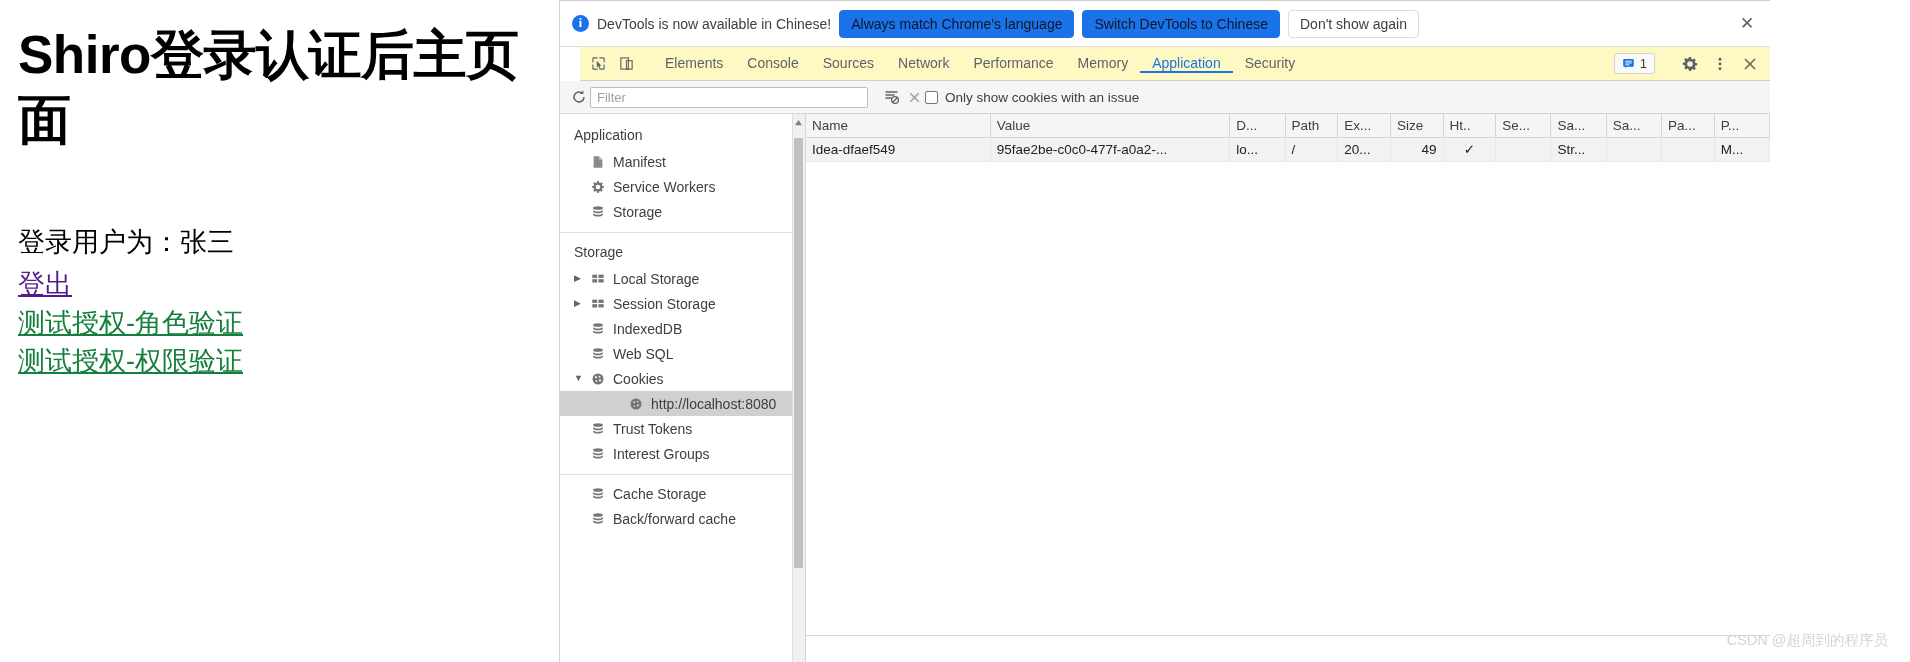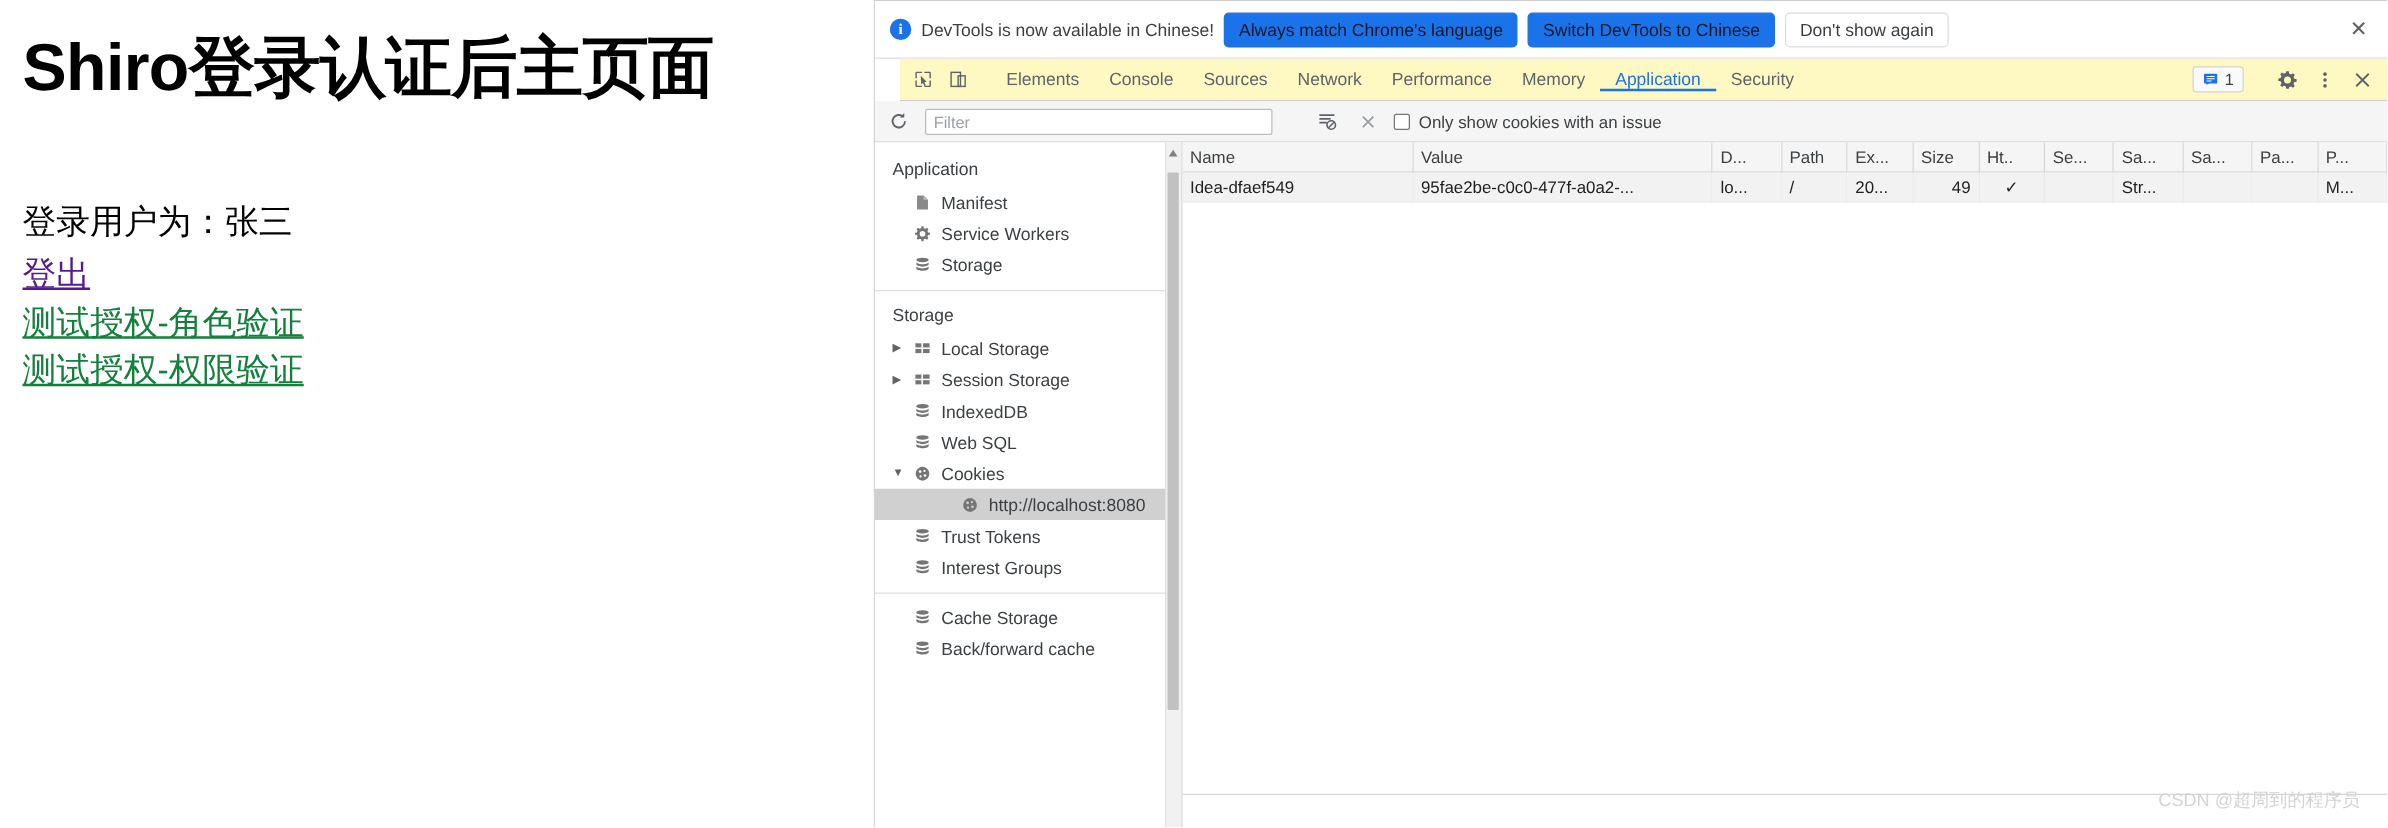--- a/index.html
+++ b/index.html
@@ -7,21 +7,21 @@
   body {
     width:1910px; height:662px;
     background:#ffffff;
     font-family:"Liberation Sans", sans-serif;
     overflow:hidden;
   }
   .app { position:relative; width:1910px; height:662px; display:flex; }
 
   
   .page-pane {
-    width:700px; height:662px; background:#fff;
+    width:560px; height:662px; background:#fff;
     border-right:1px solid #d6d6d6;
     padding:18px 22px 0 18px;
     overflow:hidden;
   }
   .page-title {
     font-size:53px; line-height:1.23; font-weight:bold;
     color:#000; margin:4px 0 0 0; letter-spacing:-0.5px;
     max-width:640px;
   }
   .page-body { margin-top:72px; }
@@ -93,21 +93,21 @@
     display:flex; align-items:center; gap:5px;
     border:1px solid #d3d3d3; border-radius:3px;
     background:#fafafa; padding:2px 7px; margin:0 4px; cursor:pointer;
   }
   .issues-count { font-size:13px; color:#3c4043; }
 
   
   .filterbar {
     height:33px; flex:0 0 33px; background:#f5f5f5;
     border-bottom:1px solid #d6d6d6;
-    display:flex; align-items:center; gap:10px; padding:0 8px;
+    display:flex; align-items:center; gap:0; padding:0 8px;
   }
   .fbtn { width:22px; height:22px; display:flex; align-items:center;
           justify-content:center; color:#5f6368; cursor:pointer; }
   .filter-input {
     flex:0 0 278px; height:21px; border:1px solid #bdbdbd; border-radius:2px;
     background:#fff; padding:0 6px; font-size:13px; color:#3c4043;
     font-family:inherit; outline:none;
   }
   .filter-input::placeholder { color:#9aa0a6; }
   .chk-wrap { display:flex; align-items:center; gap:7px; cursor:pointer; }

